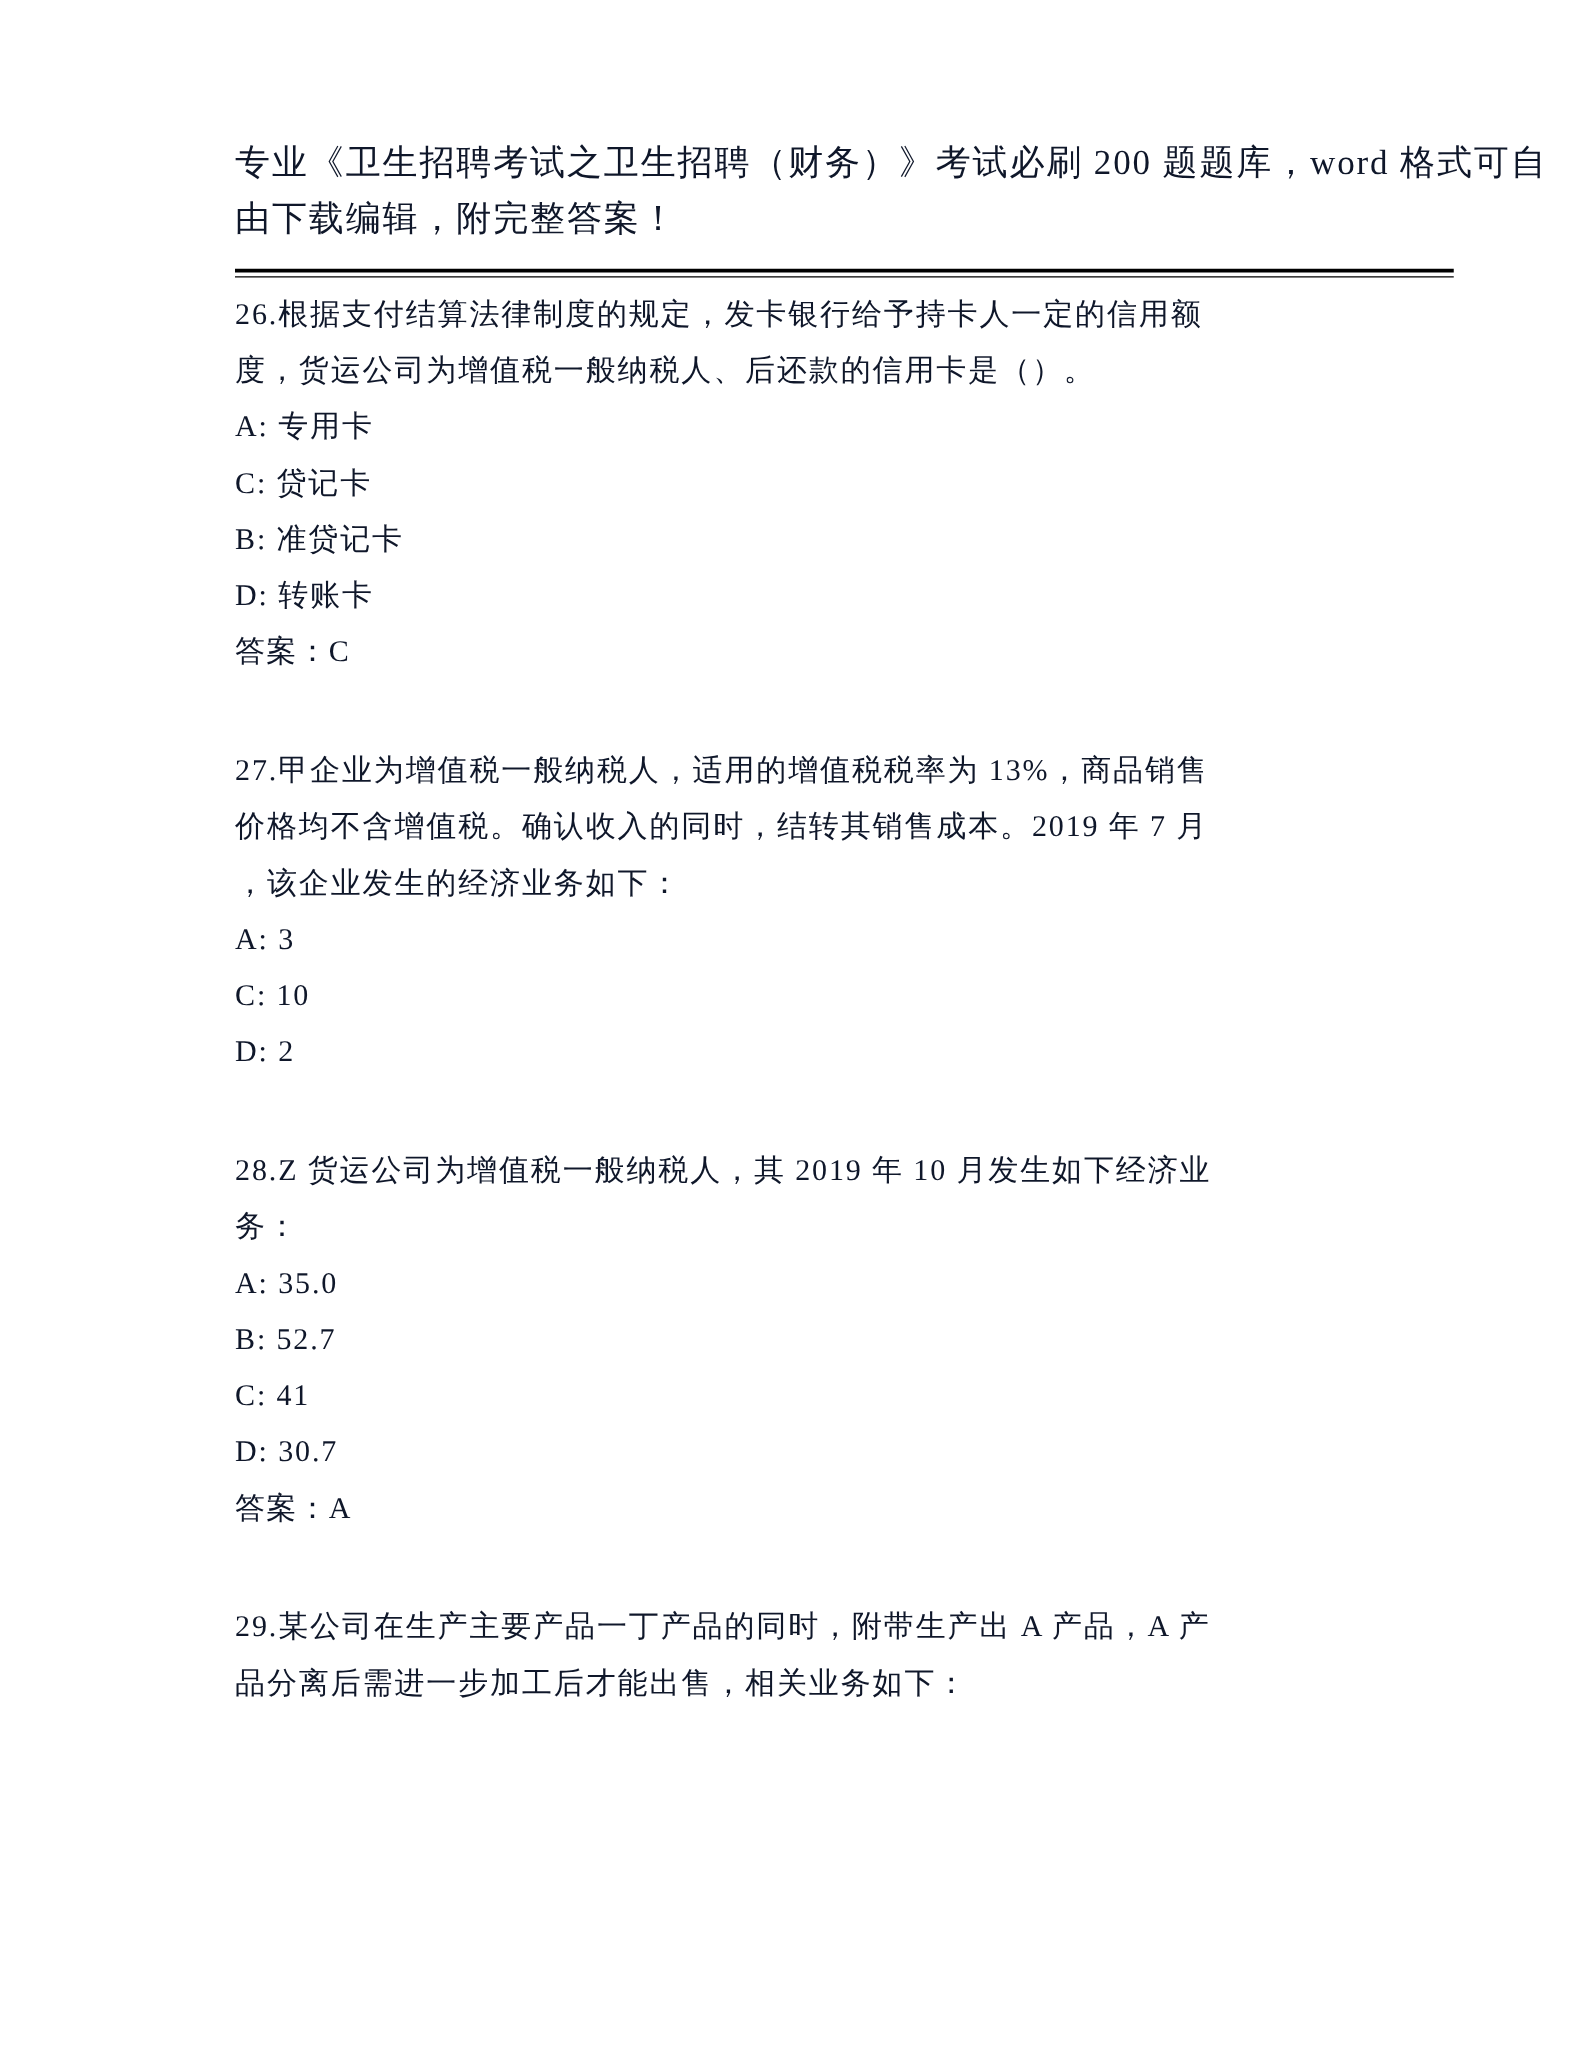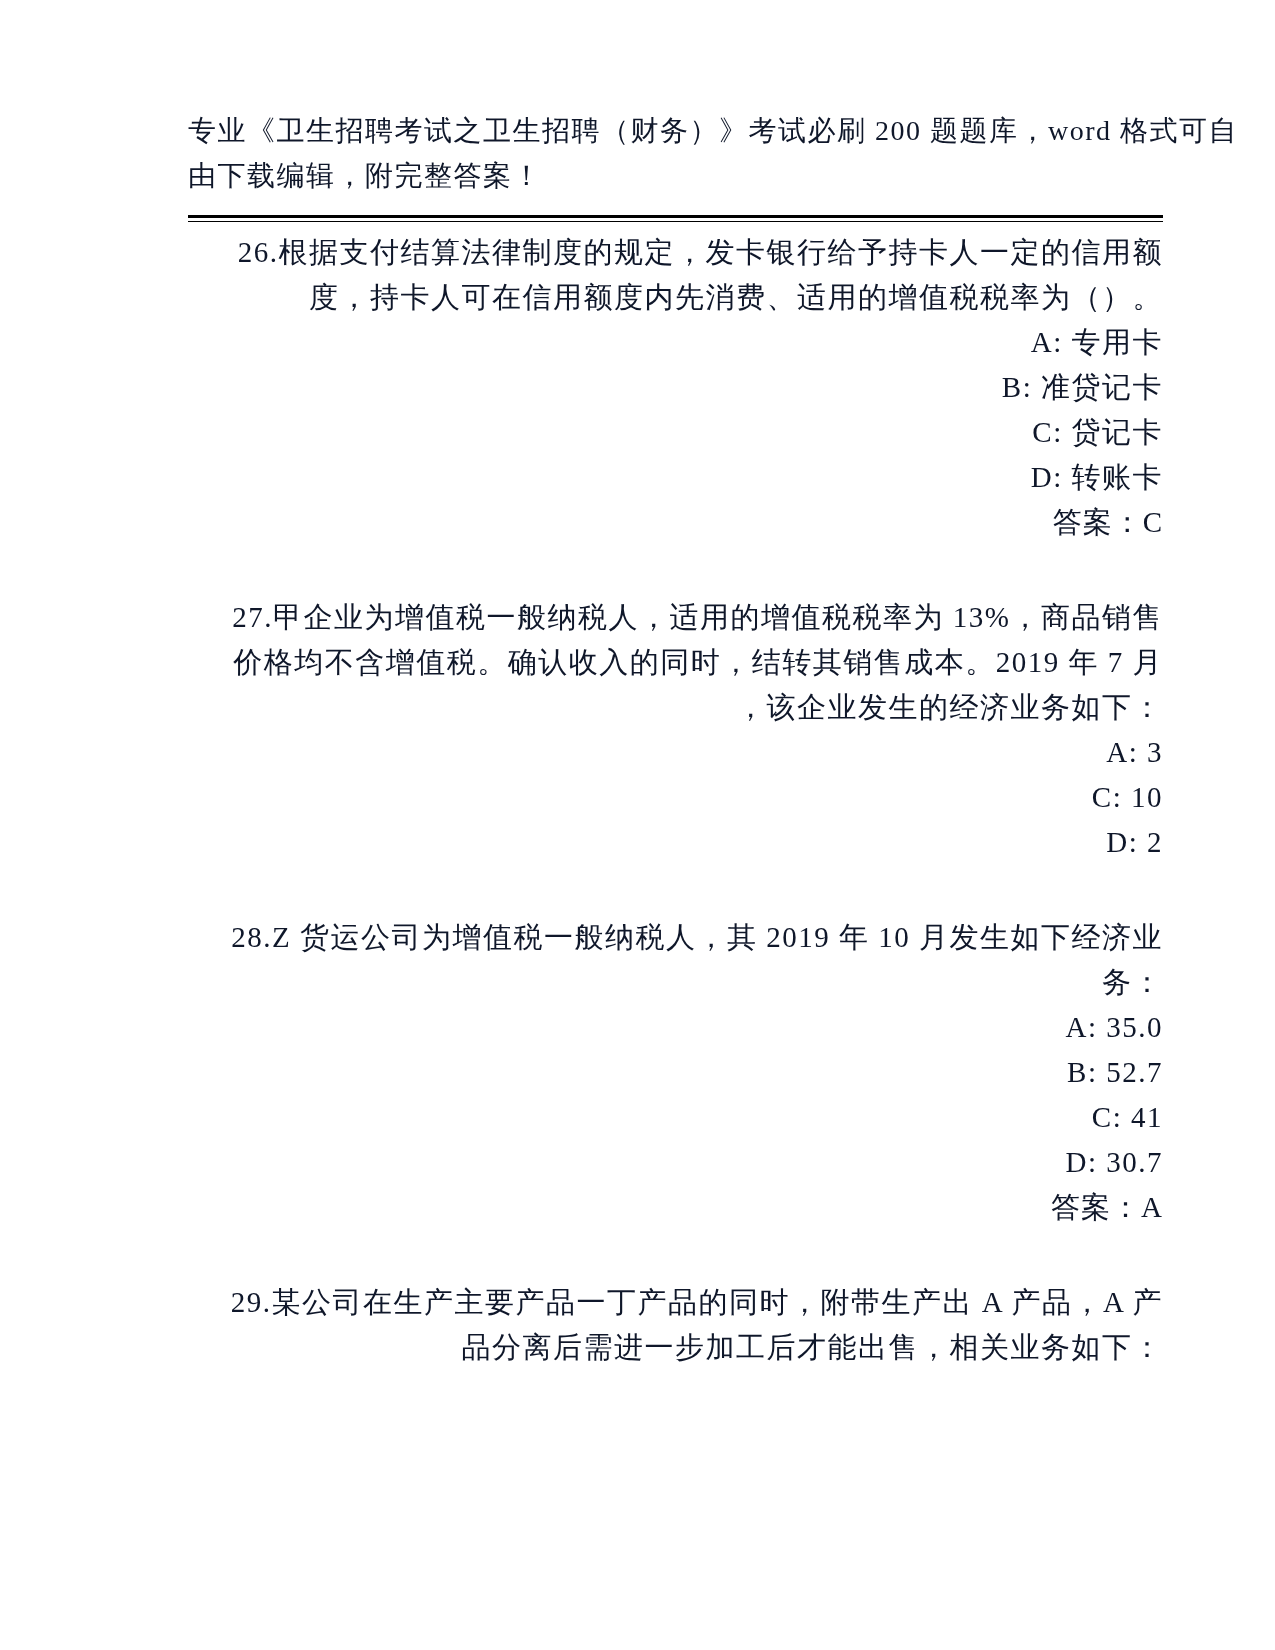--- a/index.html
+++ b/index.html
@@ -27,24 +27,23 @@
   .header .tline { white-space: nowrap; }
   .separator {
     margin-top: 16px;
     height: 3px;
     border-top: 3px solid #000000;
     border-bottom: 1px solid #000000;
     width: 975px;
   }
   .question {
     margin-top: 50px;
-    font-size: 29px;
+    font-size: 24px;
     line-height: 45px;
     letter-spacing: 1.5px;
-    text-align: right;
   }
   .question:first-child { margin-top: 8px; }
   .tline {
     min-height: 45px;
     white-space: nowrap;
   }
   .answer {
     font-weight: normal;
     letter-spacing: 1px;
   }
@@ -54,24 +53,24 @@
 
 <div class="page">
   <div class="header">
     <div class="tline">专业《卫生招聘考试之卫生招聘（财务）》考试必刷 200 题题库，word 格式可自</div>
     <div class="tline">由下载编辑，附完整答案！</div>
   </div>
   <div class="separator"></div>
   <div id="questions-container">
       <div class="question">
         <div class="tline">26.根据支付结算法律制度的规定，发卡银行给予持卡人一定的信用额</div>
-        <div class="tline">度，持卡人可在信用额度内先消费、适用的增值税税率为（）。</div>
+        <div class="tline">度，货运公司为增值税一般纳税人、后还款的信用卡是（）。</div>
         <div class="tline">A: 专用卡</div>
+        <div class="tline">C: 贷记卡</div>
         <div class="tline">B: 准贷记卡</div>
-        <div class="tline">C: 贷记卡</div>
         <div class="tline">D: 转账卡</div>
         <div class="tline answer">答案：C</div>
       </div>
       <div class="question">
         <div class="tline">27.甲企业为增值税一般纳税人，适用的增值税税率为 13%，商品销售</div>
         <div class="tline">价格均不含增值税。确认收入的同时，结转其销售成本。2019 年 7 月</div>
         <div class="tline">，该企业发生的经济业务如下：</div>
         <div class="tline">A: 3</div>
         <div class="tline">C: 10</div>
         <div class="tline">D: 2</div>

